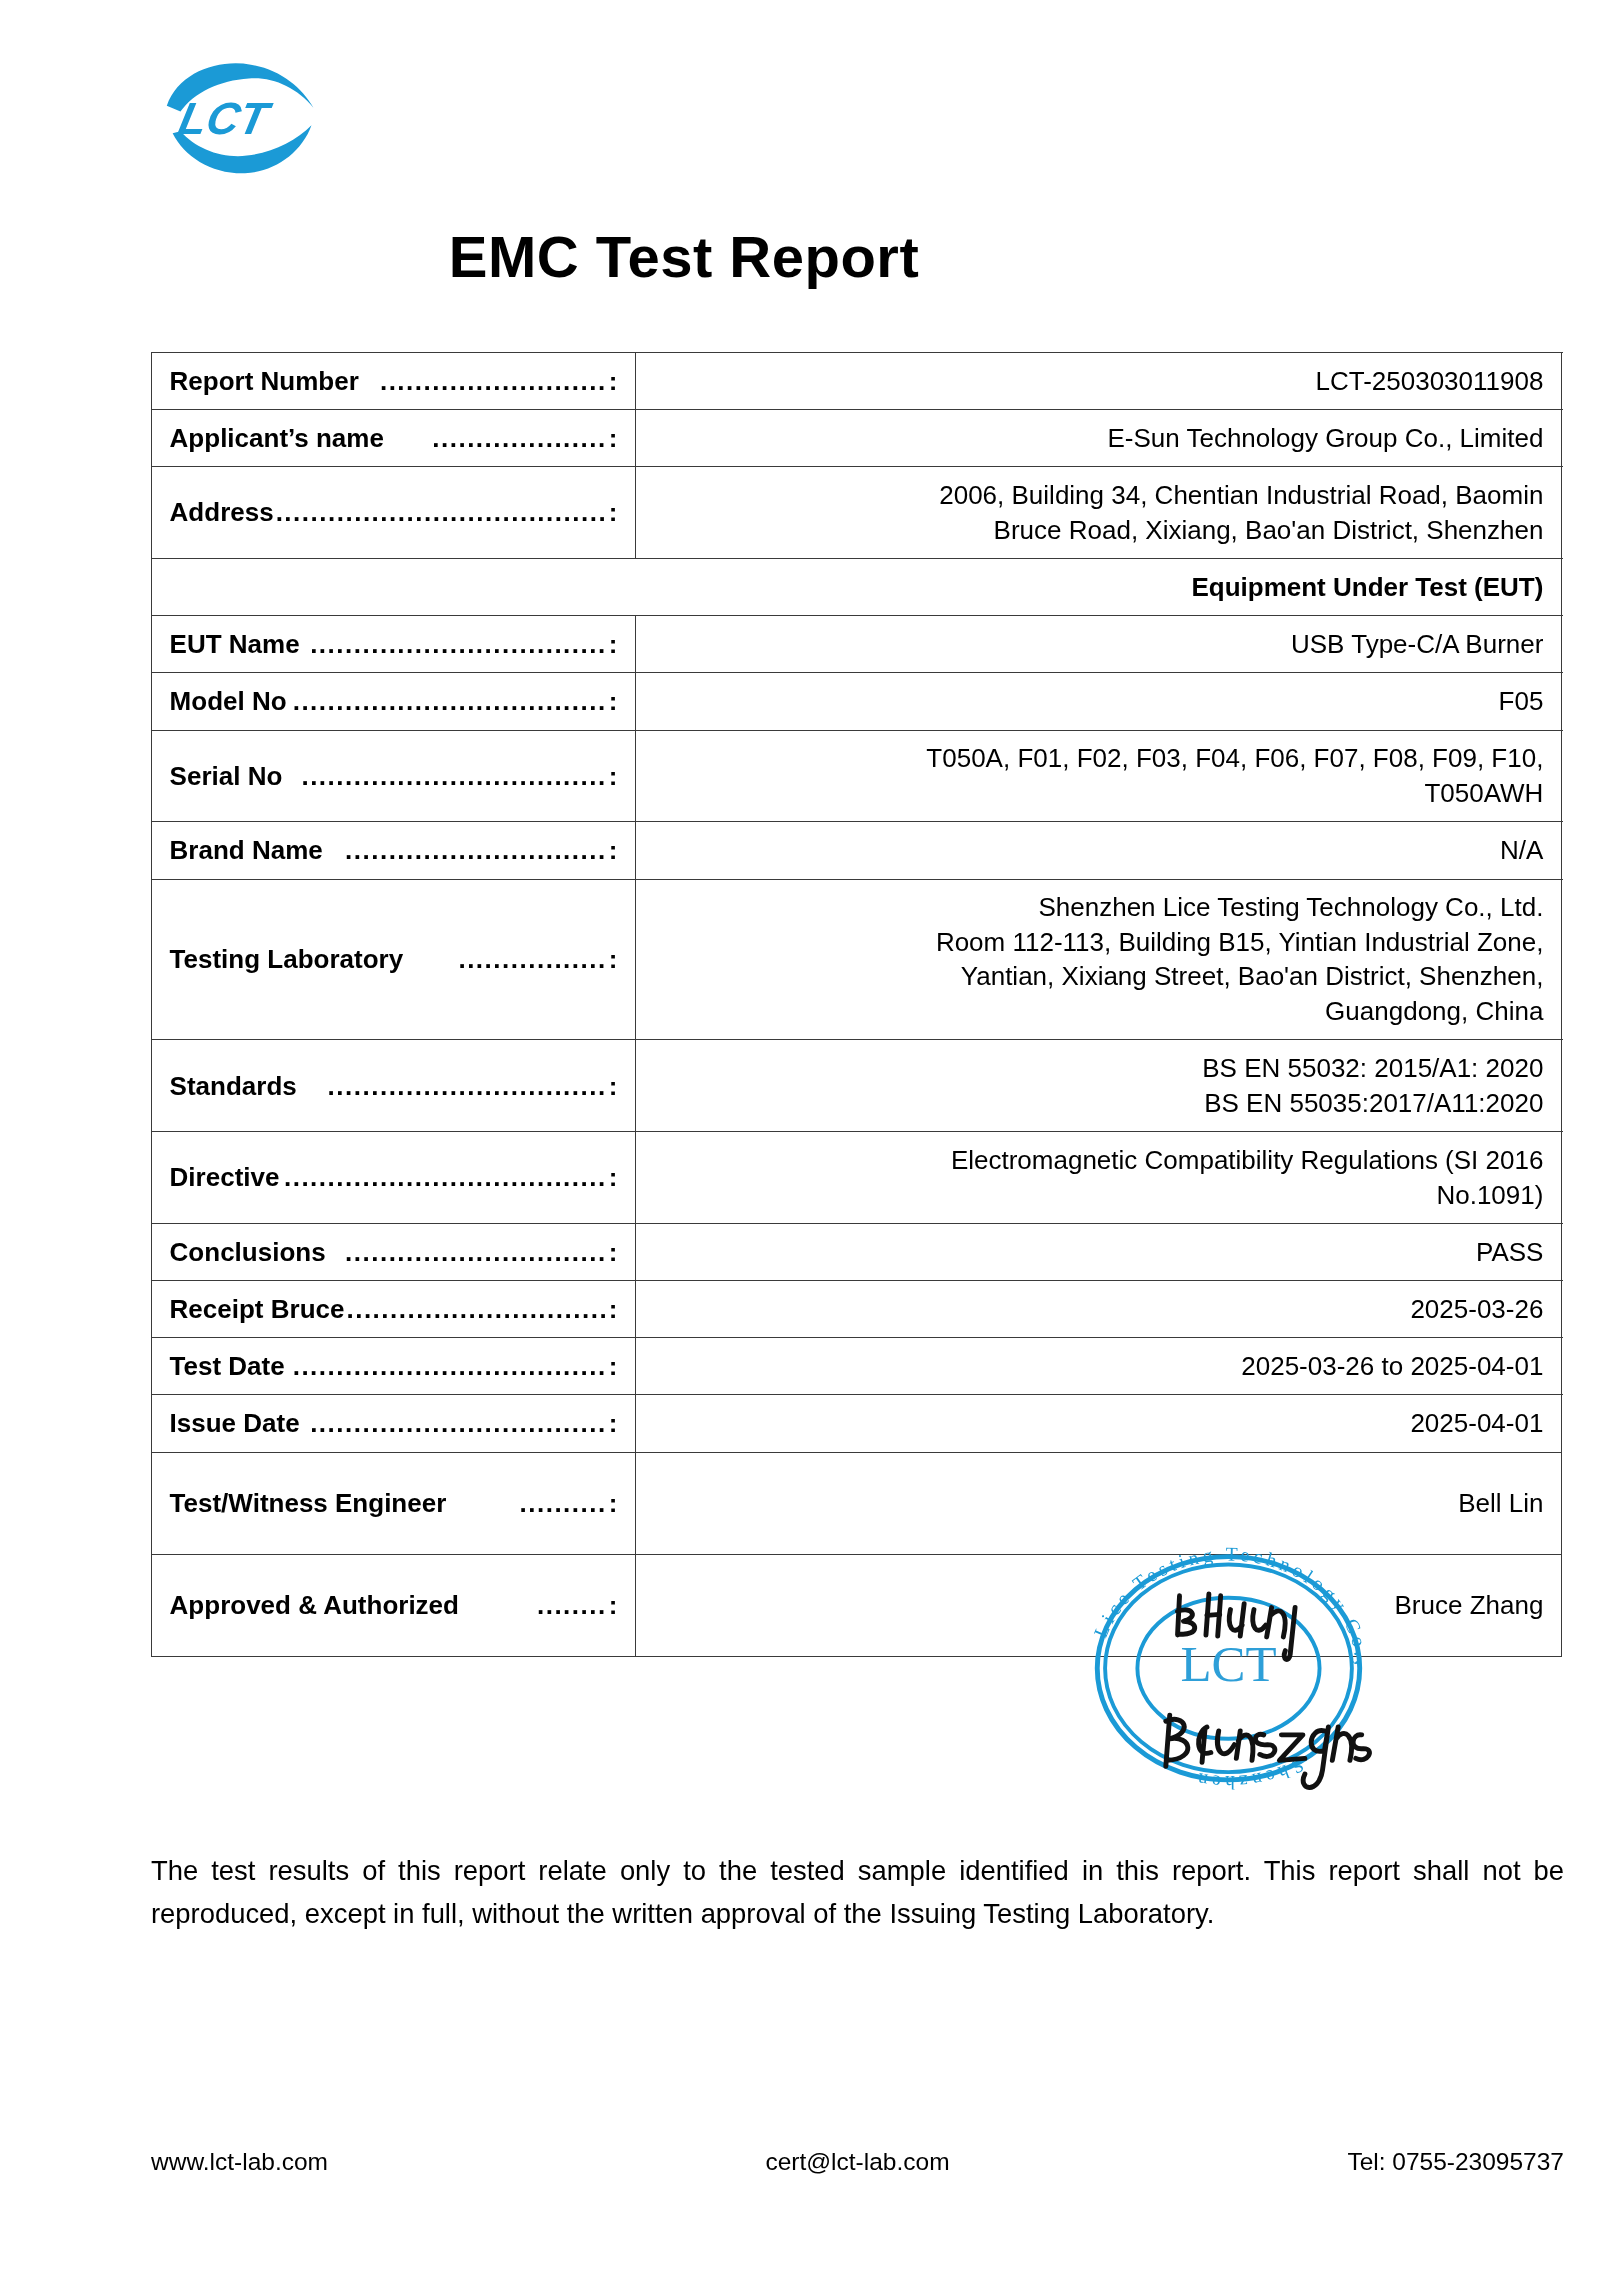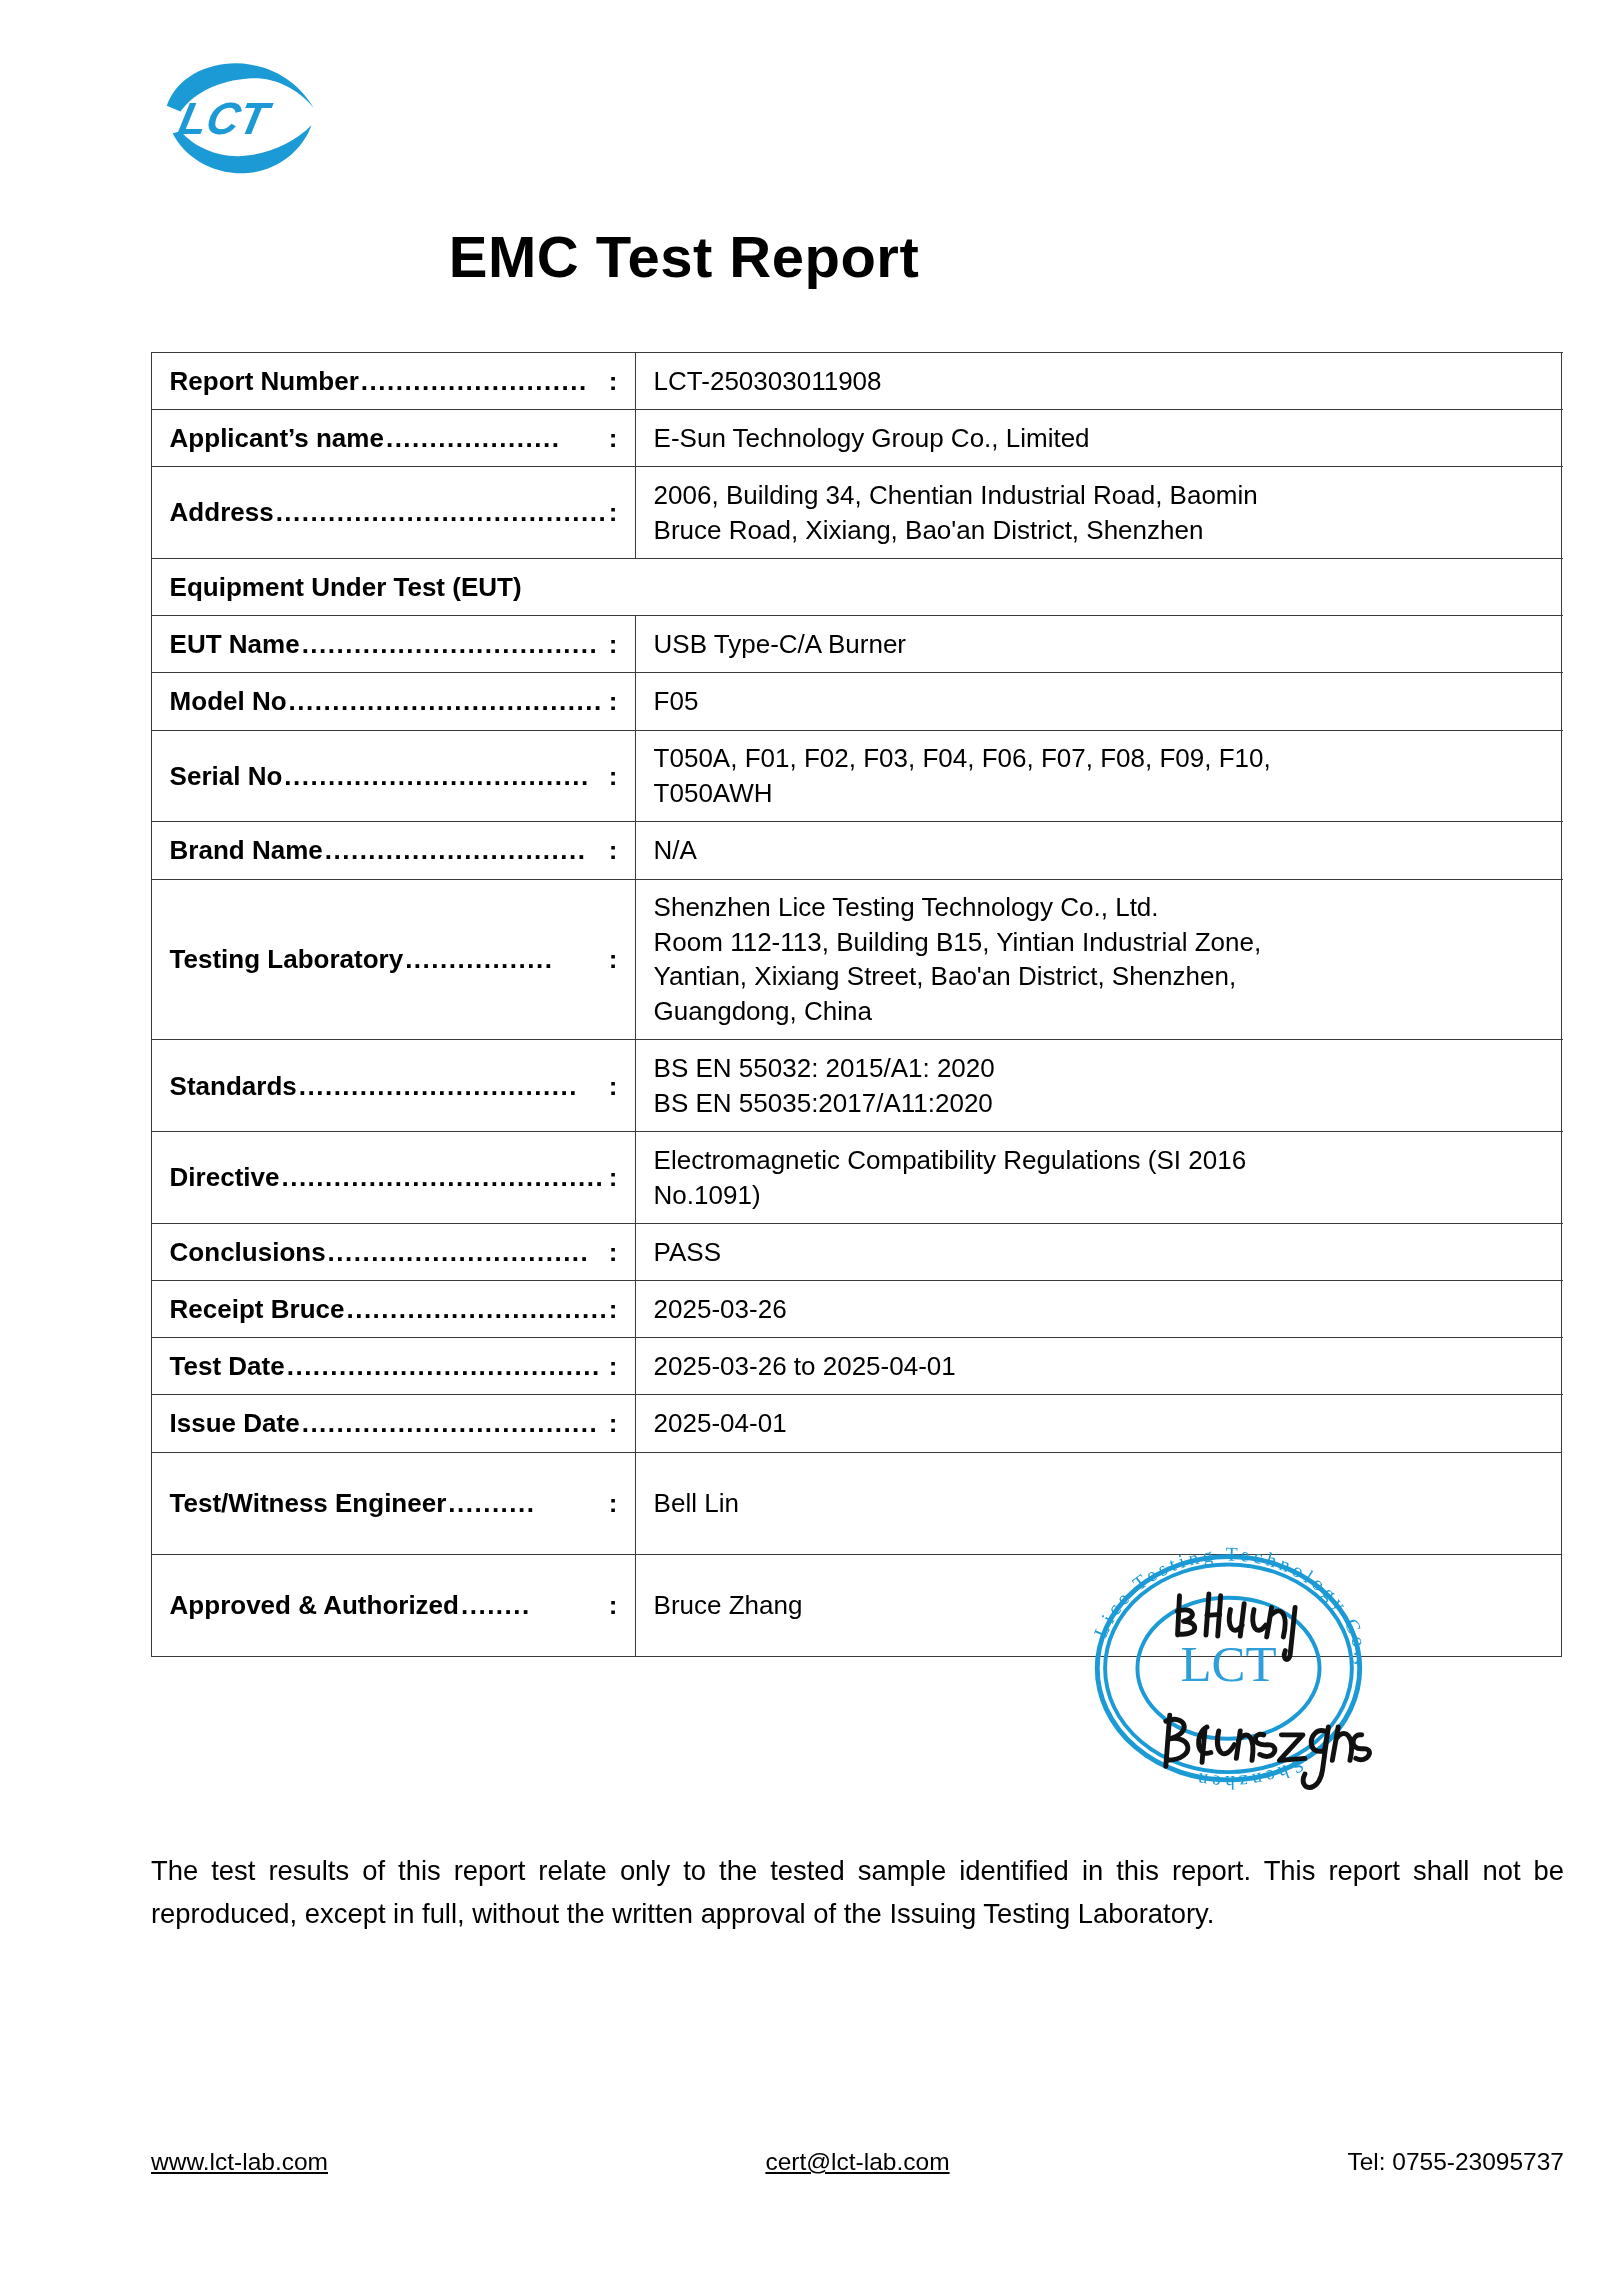--- a/index.html
+++ b/index.html
@@ -47,20 +47,21 @@
   }
 
   
   .info-table {
     position: absolute;
     left: 151px;
     top: 352px;
     width: 1411px;
     border-collapse: collapse;
     table-layout: fixed;
+    text-align: right;
   }
   .info-table td {
     border: 1.5px solid #3a3a3a;
     padding: 10.8px 17.6px;
     vertical-align: middle;
     font-size: 26px;
     line-height: 1.33;
   }
   .info-table td.label {
     width: 484px;
@@ -133,21 +134,20 @@
     display: flex;
     justify-content: space-between;
     align-items: baseline;
     font-size: 24.5px;
   }
   .footer .fl { width: 33%; text-align: left; }
   .footer .fc { width: 34%; text-align: center; }
   .footer .fr { width: 33%; text-align: right; }
   .footer a, .footer .link {
     color: #000;
-    text-decoration: underline;
   }
   .footer .plain { text-decoration: none; }
 </style>
 </head>
 <body>
 
 <div class="page">
 
   <div class="logo-wrap">
     <svg class="logo-svg" viewBox="0 0 180 135" xmlns="http://www.w3.org/2000/svg">

